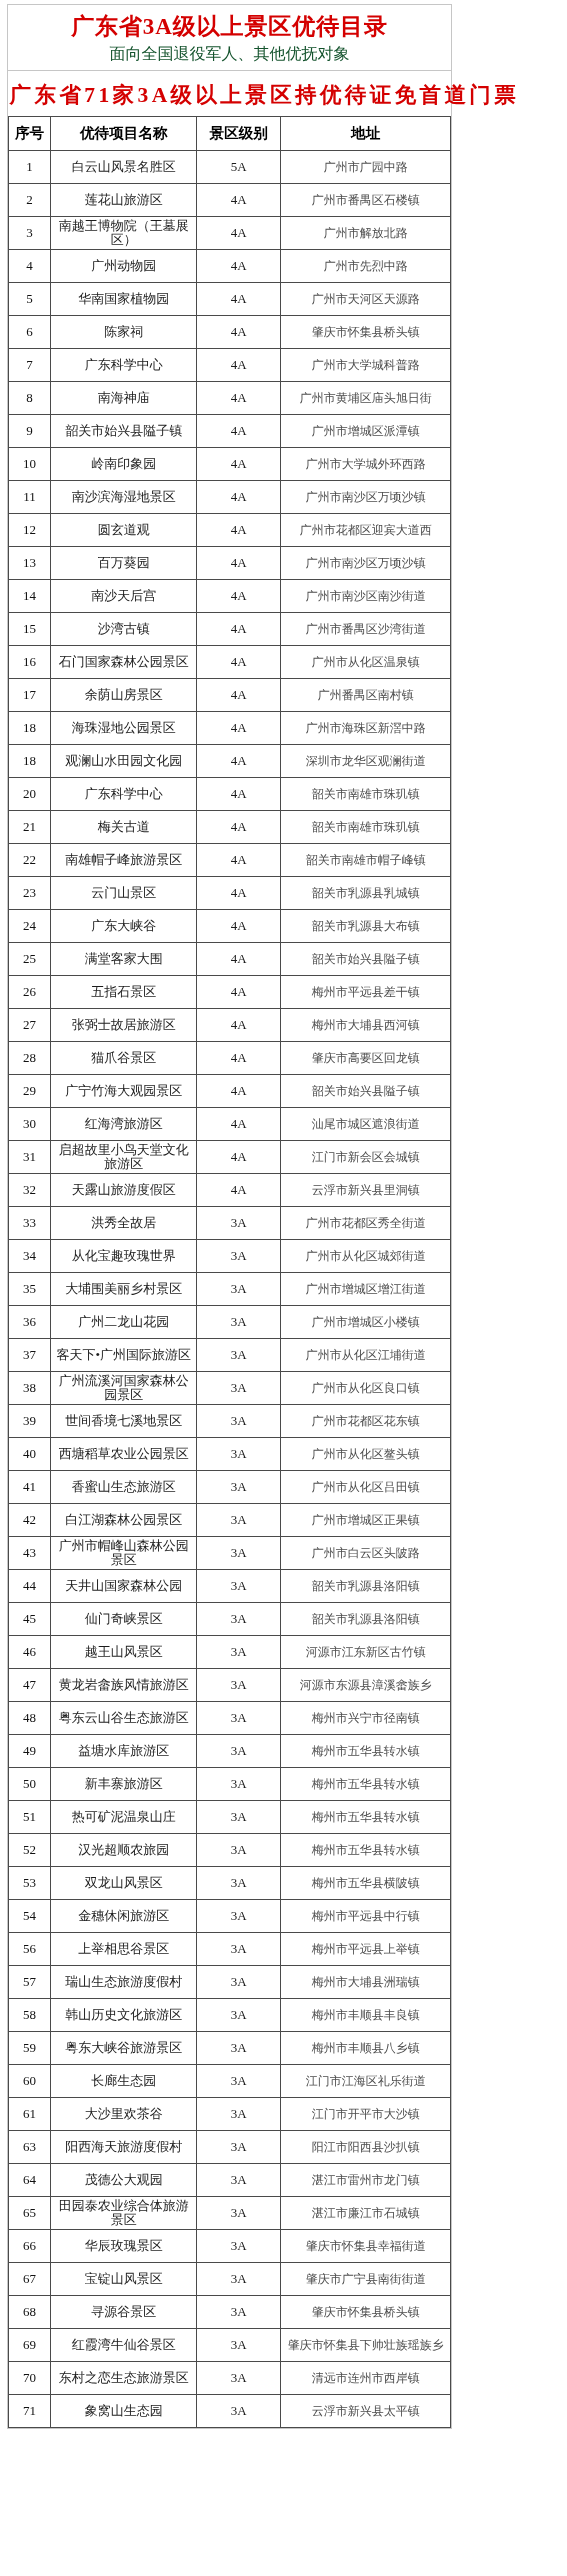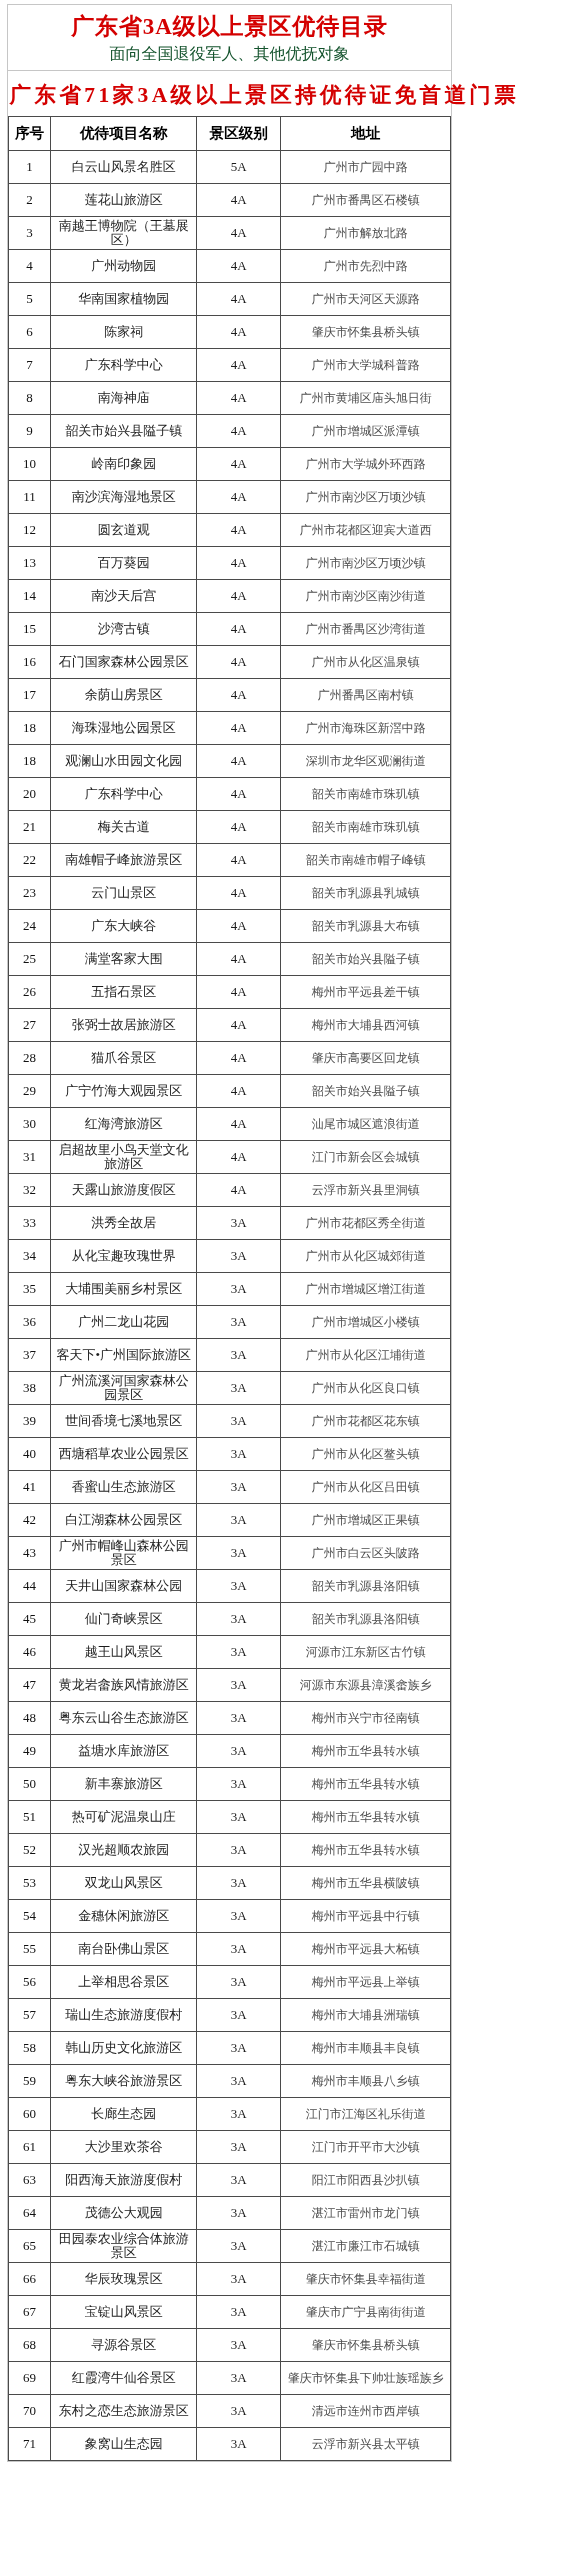--- a/index.html
+++ b/index.html
@@ -434,26 +434,20 @@
             <td class="col-level">3A</td>
             <td class="col-address">梅州市五华县横陂镇</td>
           </tr>
           <tr>
             <td class="col-index">54</td>
             <td class="col-name">金穗休闲旅游区</td>
             <td class="col-level">3A</td>
             <td class="col-address">梅州市平远县中行镇</td>
           </tr>
           <tr>
-            <td class="col-index">55</td>
-            <td class="col-name">南台卧佛山景区</td>
-            <td class="col-level">3A</td>
-            <td class="col-address">梅州市平远县大柘镇</td>
-          </tr>
-          <tr>
             <td class="col-index">56</td>
             <td class="col-name">上举相思谷景区</td>
             <td class="col-level">3A</td>
             <td class="col-address">梅州市平远县上举镇</td>
           </tr>
           <tr>
             <td class="col-index">57</td>
             <td class="col-name">瑞山生态旅游度假村</td>
             <td class="col-level">3A</td>
             <td class="col-address">梅州市大埔县洲瑞镇</td>

